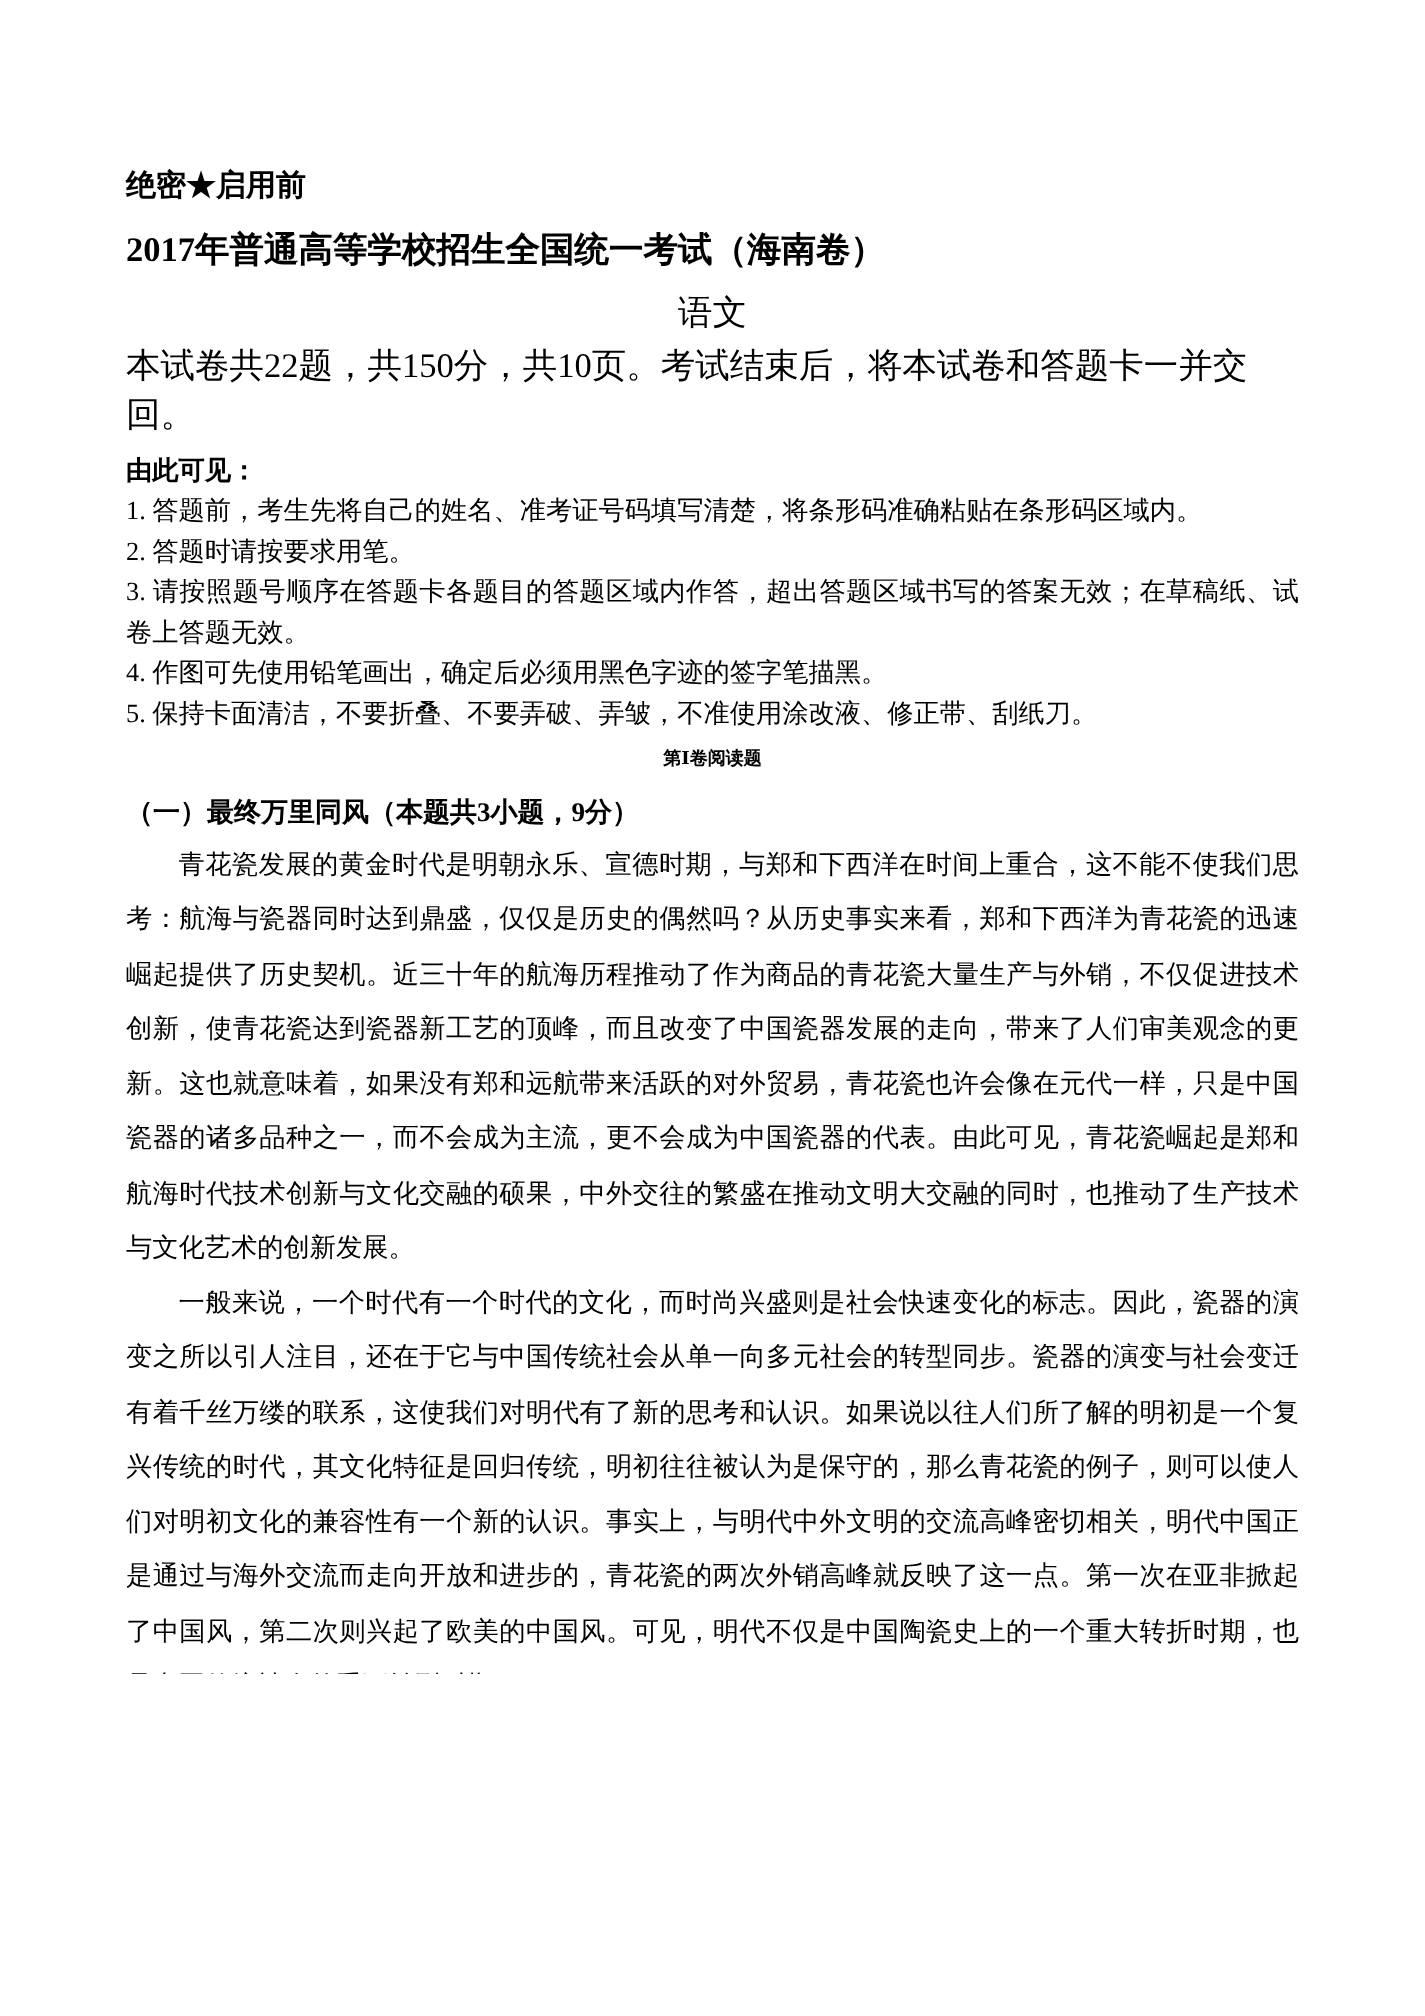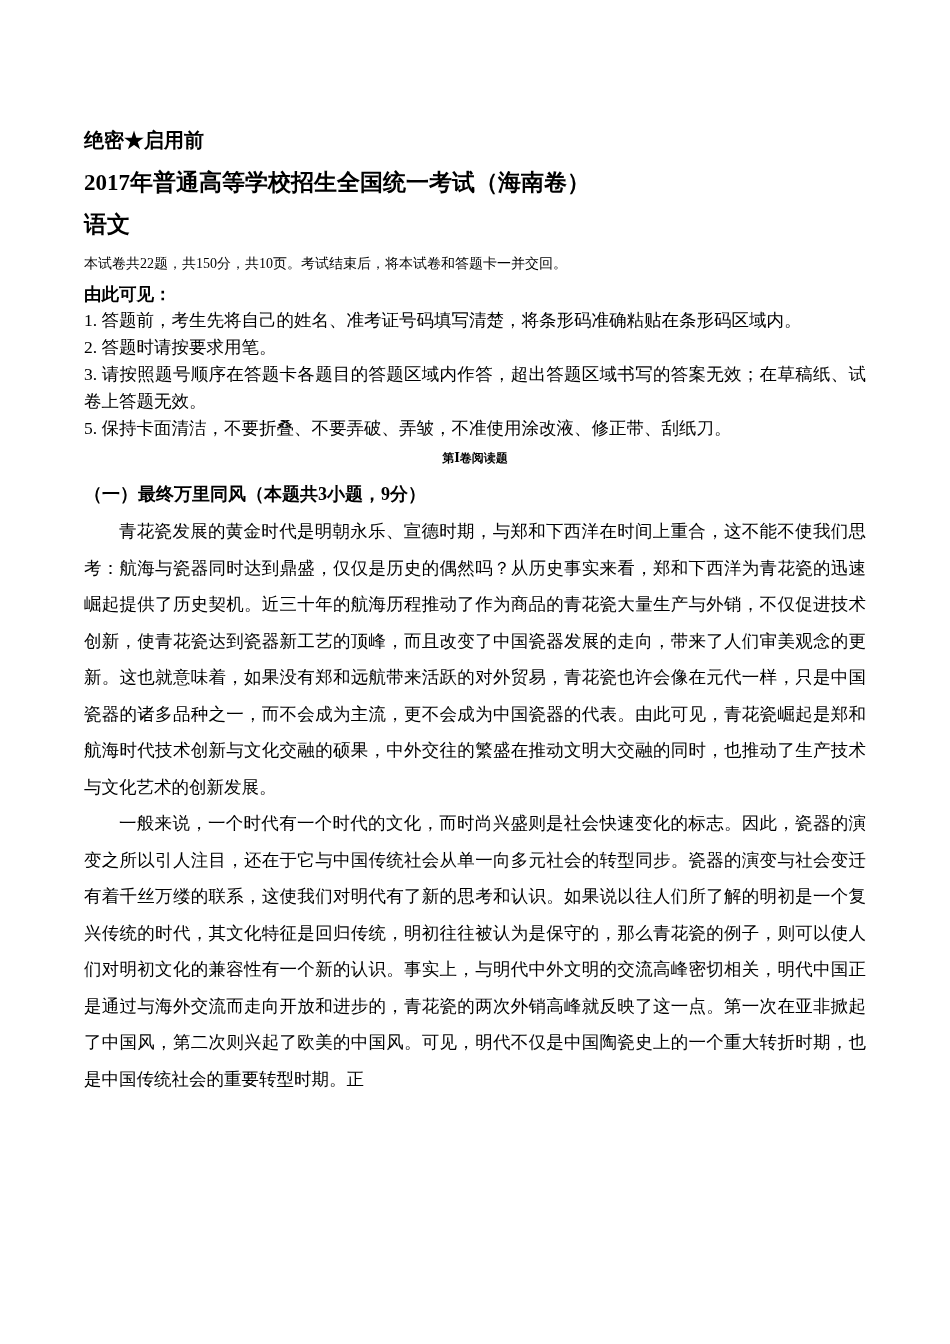--- a/index.html
+++ b/index.html
@@ -6,21 +6,21 @@
   html, body { background: #ffffff; }
   body {
     width: 950px;
     height: 1344px;
     position: relative;
     font-family: "Liberation Serif", "DejaVu Serif", serif;
     color: #000000;
   }
   .page {
     position: absolute;
-    top: 16px; left: 0;
+    top: 0; left: 0;
     width: 950px;
     height: 1116px;
     background: #ffffff;
     overflow: hidden;
   }
   .content {
     padding: 112px 84px 0 84px;
   }
   .secret-line {
     font-size: 20px;
@@ -30,28 +30,28 @@
   }
   .exam-title {
     font-size: 23px;
     font-weight: bold;
     text-align: left;
     margin-top: 16px;
     line-height: 1.3;
   }
   .subject-title {
     font-size: 23px;
-    font-weight: bold;
-    text-align: left;
+    font-weight: normal;
+    text-align: center;
     margin-top: 12px;
     line-height: 1.3;
   }
   .exam-info {
-    font-size: 14px;
-    margin-top: 14px;
+    font-size: 23px;
+    margin-top: 3px;
     line-height: 1.45;
   }
   .notice-title {
     font-size: 17.5px;
     font-weight: bold;
     margin-top: 7px;
     line-height: 1.5;
   }
   .notice-item {
     font-size: 17.5px;
@@ -77,20 +77,21 @@
     margin-top: 15px;
     line-height: 1.4;
   }
   .read-instruction {
     font-size: 17px;
     margin-top: 14px;
     line-height: 1.4;
   }
   .passage {
     margin-top: 6px;
+    font-family: Liberation Mono, monospace;
   }
   .passage p {
     font-size: 17.5px;
     line-height: 36.5px;
     text-align: justify;
     text-indent: 2em;
   }
   .page-number {
     position: absolute;
     left: 0;
@@ -113,20 +114,21 @@
     <div class="subject-title">语文</div>
 
     <div class="exam-info">本试卷共22题，共150分，共10页。考试结束后，将本试卷和答题卡一并交回。</div>
 
     <div class="notice-title">由此可见：</div>
 
     <div class="notices">
       <p class="notice-item">1. 答题前，考生先将自己的姓名、准考证号码填写清楚，将条形码准确粘贴在条形码区域内。</p>
       <p class="notice-item">2. 答题时请按要求用笔。</p>
       <p class="notice-item">3. 请按照题号顺序在答题卡各题目的答题区域内作答，超出答题区域书写的答案无效；在草稿纸、试卷上答题无效。</p>
+      <p class="notice-item">4. 作图可先使用铅笔画出，确定后必须用黑色字迹的签字笔描黑。</p>
       <p class="notice-item">5. 保持卡面清洁，不要折叠、不要弄破、弄皱，不准使用涂改液、修正带、刮纸刀。</p>
     </div>
 
     <div class="section-title">第Ⅰ卷阅读题</div>
 
 
     <div class="subpart-title">（一）最终万里同风（本题共3小题，9分）</div>
 
 
     <div class="passage">

